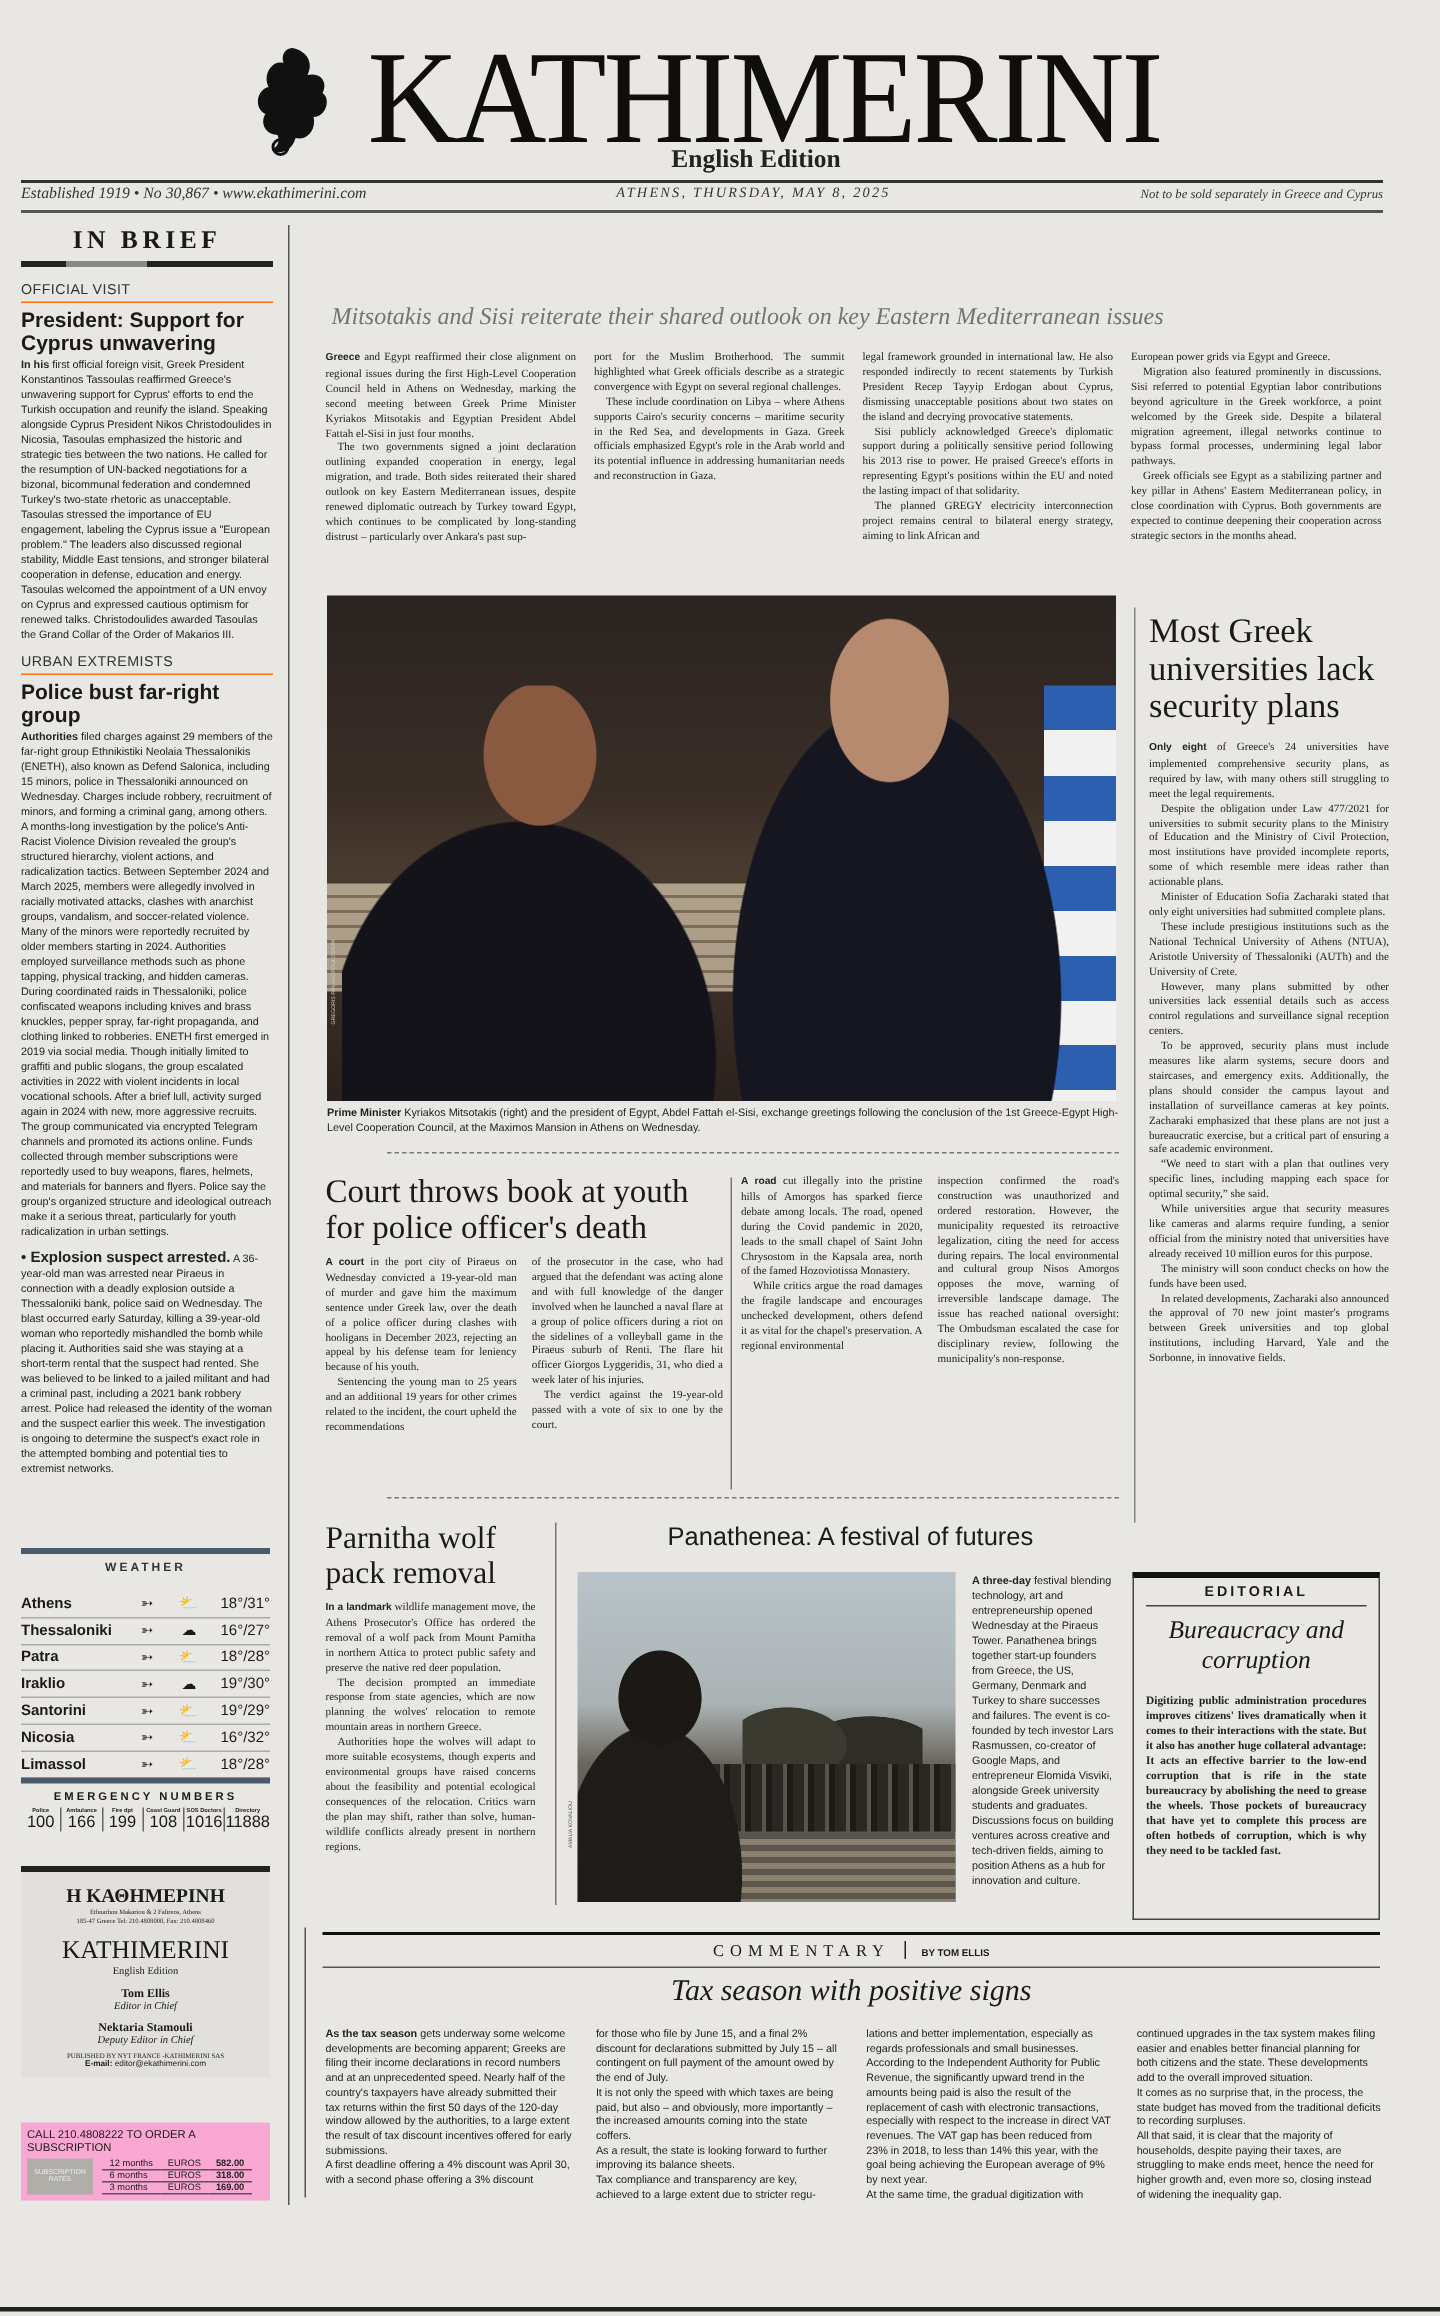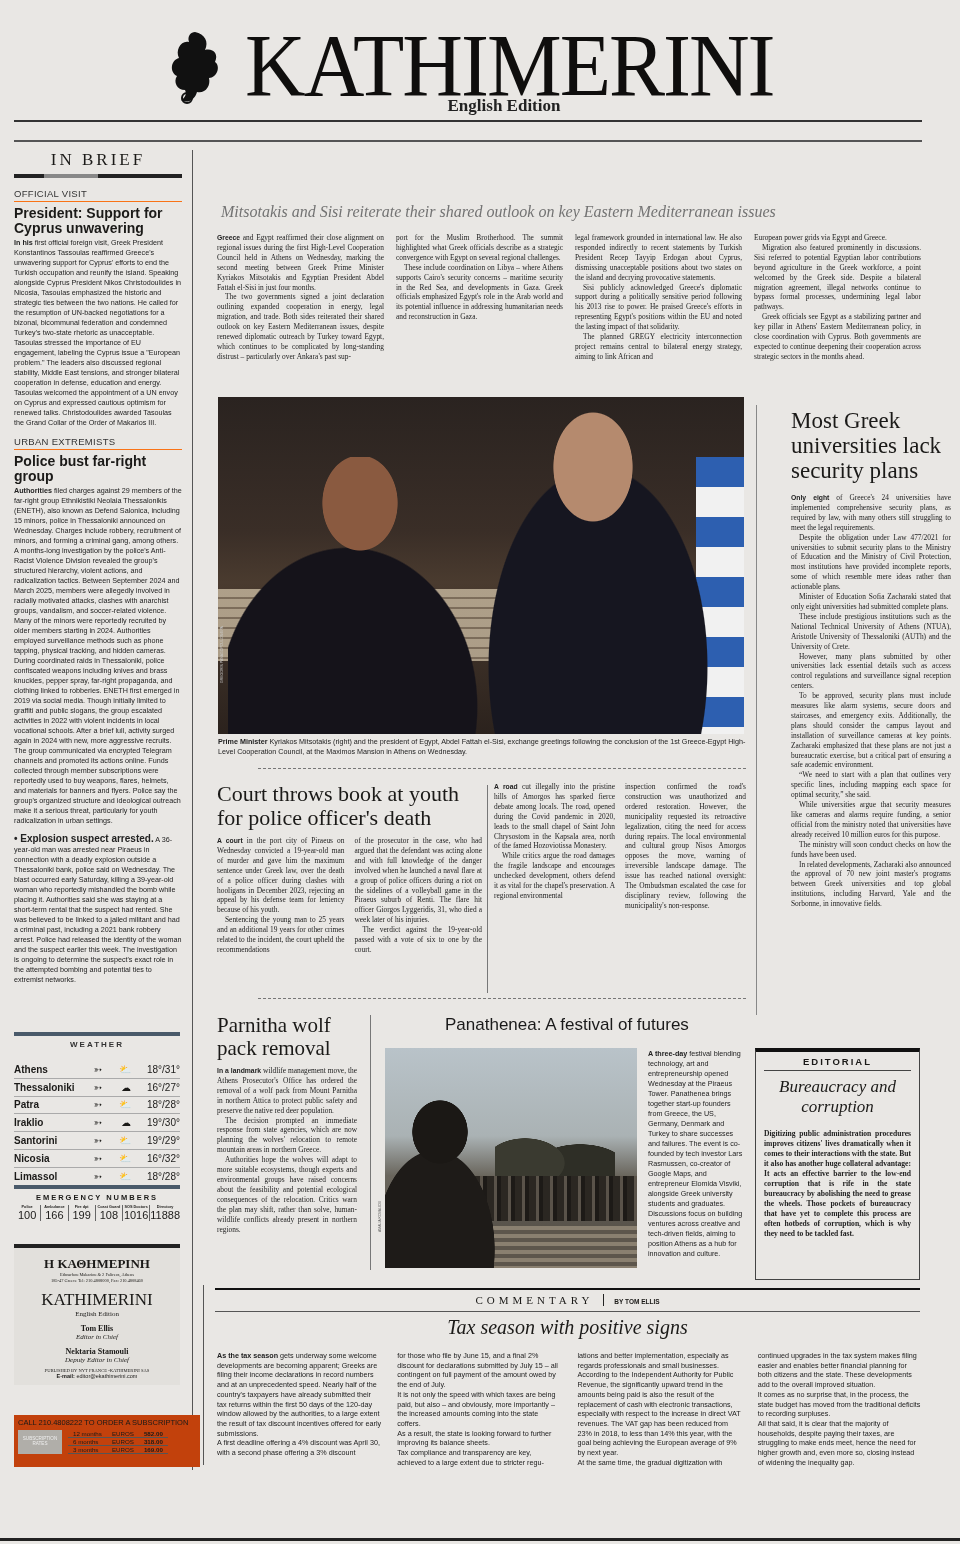--- a/index.html
+++ b/index.html
@@ -24,21 +24,21 @@
     font-size: 17px; font-weight: bold; color: #222; padding-left: 48px; }
   .dateline-rule-top { position: absolute; left: 14px; right: 38px; top: 120px; border-top: 2px solid #333; }
   .dateline { position: absolute; left: 14px; right: 38px; top: 124px; height: 14px;
     font-size: 10.5px; font-style: italic; color: #333; display: flex; justify-content: space-between; }
   .dateline .center { letter-spacing: 1.5px; font-size: 9.5px; }
   .dateline .right { font-size: 8.5px; }
   .dateline-rule-bot { position: absolute; left: 14px; right: 38px; top: 140px; border-top: 2px solid #555; }
 
   
   .brief { position: absolute; left: 14px; top: 150px; width: 168px; font-family: "Liberation Sans", sans-serif; }
-  .brief-title { text-align: center; font-family: "Liberation Serif", serif; font-size: 17px; letter-spacing: 3px; margin-bottom: 4px; }
+  .brief-title { text-align: center; font-family: "Liberation Serif", serif; font-size: 17px; letter-spacing: 3px; margin-bottom: 4px; font-weight: bold; }
   .brief-rule { height: 4px; background: linear-gradient(90deg,#222 0 18%, #888 18% 50%, #222 50% 100%); margin-bottom: 10px; }
   .kicker { font-size: 9.5px; color: #333; letter-spacing: .3px; border-bottom: 1px solid #f97316; padding-bottom: 2px; margin-bottom: 4px; }
   .brief h3 { font-size: 14px; line-height: 15px; font-weight: bold; margin-bottom: 2px; }
   .brief p { font-size: 7.2px; line-height: 10px; color: #222; text-align: left; }
   .brief p b { font-weight: bold; }
   .brief .blk { margin-bottom: 8px; }
   .col-divider-left { position: absolute; left: 192px; top: 150px; height: 1320px; border-left: 1px solid #555; }
 
   
   .weather { position: absolute; left: 14px; top: 1032px; width: 166px; font-family: "Liberation Sans", sans-serif; }
@@ -61,21 +61,21 @@
   .imprint { position: absolute; left: 14px; top: 1244px; width: 166px; border-top: 4px solid #222;
     background: #e2e0dc; padding: 8px 4px 6px; text-align: center; font-family: "Liberation Serif", serif; }
   .imprint .gr { font-size: 13px; font-weight: bold; }
   .imprint .addr { font-size: 4.4px; line-height: 6px; }
   .imprint .en { font-size: 17px; margin-top: 6px; }
   .imprint .ed { font-size: 7px; }
   .imprint .name { font-size: 8px; font-weight: bold; margin-top: 6px; }
   .imprint .role { font-size: 7px; font-style: italic; }
   .imprint .pub { font-size: 4.6px; margin-top: 4px; }
   .imprint .mail { font-size: 5.5px; font-family: "Liberation Sans", sans-serif; }
-  .sub { position: absolute; left: 14px; top: 1415px; width: 186px; height: 52px; background: #c2410c;
+  .sub { position: absolute; left: 14px; top: 1415px; width: 166px; height: 52px; background: #f9a8d4;
     font-family: "Liberation Sans", sans-serif; padding: 3px 4px; }
   .sub .call { font-size: 7.5px; }
   .sub .rates { display: flex; margin-top: 3px; }
   .sub .rlab { width: 44px; background: #b0aea9; color: #eee; font-size: 4.6px; text-align: center; padding-top: 6px; }
   .sub table { border-collapse: collapse; margin-left: 6px; font-size: 6.2px; }
   .sub td { border-bottom: 1px solid #555; padding: 0 5px; }
   .sub td.p { font-weight: bold; text-align: right; }
 
   
   .main-head { position: absolute; left: 217px; top: 152px; width: 710px; font-size: 40px; line-height: 44px; color: #111; }
@@ -99,21 +99,21 @@
     background: radial-gradient(ellipse 40px 55px at 105px 60px,#b58a6e 0 98%,transparent 100%),
                 radial-gradient(ellipse 110px 200px at 110px 260px,#161620 0 99%,transparent 100%); }
   .photo .flag { position: absolute; left: 478px; top: 60px; width: 48px; height: 290px;
     background: repeating-linear-gradient(180deg,#2d5fb0 0 30px,#f1f1f1 30px 60px); }
   .photo .credit { position: absolute; left: 2px; top: 286px; font-size: 3.5px; color: #ccc; transform: rotate(-90deg); transform-origin: left top; font-family: "Liberation Sans", sans-serif; }
   .caption { position: absolute; left: 218px; top: 737px; width: 530px; font-family: "Liberation Sans", sans-serif; font-size: 7.2px; line-height: 9.5px; color: #222; }
   .caption b { font-weight: bold; }
   .dash1 { position: absolute; left: 258px; top: 768px; width: 488px; border-top: 1px dashed #777; }
 
   
-  .univ { position: absolute; left: 791px; top: 408px; width: 160px; }
+  .univ { position: absolute; left: 766px; top: 408px; width: 160px; }
   .univ h2 { font-size: 23px; line-height: 25px; font-weight: normal; margin-bottom: 10px; }
   .col-divider-r { position: absolute; left: 756px; top: 405px; height: 610px; border-left: 1px solid #888; }
 
   
   .court { position: absolute; left: 217px; top: 782px; width: 265px; }
   .court h2, .road h2 { font-size: 22px; line-height: 24px; font-weight: normal; margin-bottom: 6px; }
   .two { display: flex; gap: 10px; }
   .two .c { flex: 1; }
   .road { position: absolute; left: 494px; top: 782px; width: 252px; }
   .col-divider-m { position: absolute; left: 487px; top: 785px; height: 208px; border-left: 1px solid #777; }
@@ -166,20 +166,25 @@
 
   <div class="masthead">
     <svg class="logo-bird" viewBox="0 0 62 80">
       <path d="M30 4 C40 6 44 14 40 22 C48 20 54 26 50 34 C56 38 52 50 44 50 C46 58 40 66 32 64 C30 72 22 76 16 72 C20 70 22 66 20 62 C12 62 8 54 12 48 C4 44 6 32 14 30 C10 22 16 12 24 14 C22 8 26 4 30 4 Z" fill="#111"></path>
       <circle cx="22" cy="70" r="5" fill="none" stroke="#111" stroke-width="2"></circle>
     </svg>
     <div class="logo-text">KATHIMERINI</div>
     <div class="edition">English Edition</div>
   </div>
   <div class="dateline-rule-top"></div>
+  <div class="dateline">
+    <span>Established 1919 • No 30,867 • www.ekathimerini.com</span>
+    <span class="center">ATHENS, THURSDAY, MAY 8, 2025</span>
+    <span class="right">Not to be sold separately in Greece and Cyprus</span>
+  </div>
   <div class="dateline-rule-bot"></div>
 
   <div class="brief">
     <div class="brief-title">IN BRIEF</div>
     <div class="brief-rule"></div>
     <div class="blk">
       <div class="kicker">OFFICIAL VISIT</div>
       <h3>President: Support for Cyprus unwavering</h3>
       <p><b>In his</b><span> first official foreign visit, Greek President Konstantinos Tassoulas reaffirmed Greece's unwavering support for Cyprus' efforts to end the Turkish occupation and reunify the island. Speaking alongside Cyprus President Nikos Christodoulides in Nicosia, Tasoulas emphasized the historic and strategic ties between the two nations. He called for the resumption of UN-backed negotiations for a bizonal, bicommunal federation and condemned Turkey's two-state rhetoric as unacceptable. Tasoulas stressed the importance of EU engagement, labeling the Cyprus issue a "European problem." The leaders also discussed regional stability, Middle East tensions, and stronger bilateral cooperation in defense, education and energy. Tasoulas welcomed the appointment of a UN envoy on Cyprus and expressed cautious optimism for renewed talks. Christodoulides awarded Tasoulas the Grand Collar of the Order of Makarios III.</span></p>
     </div>

